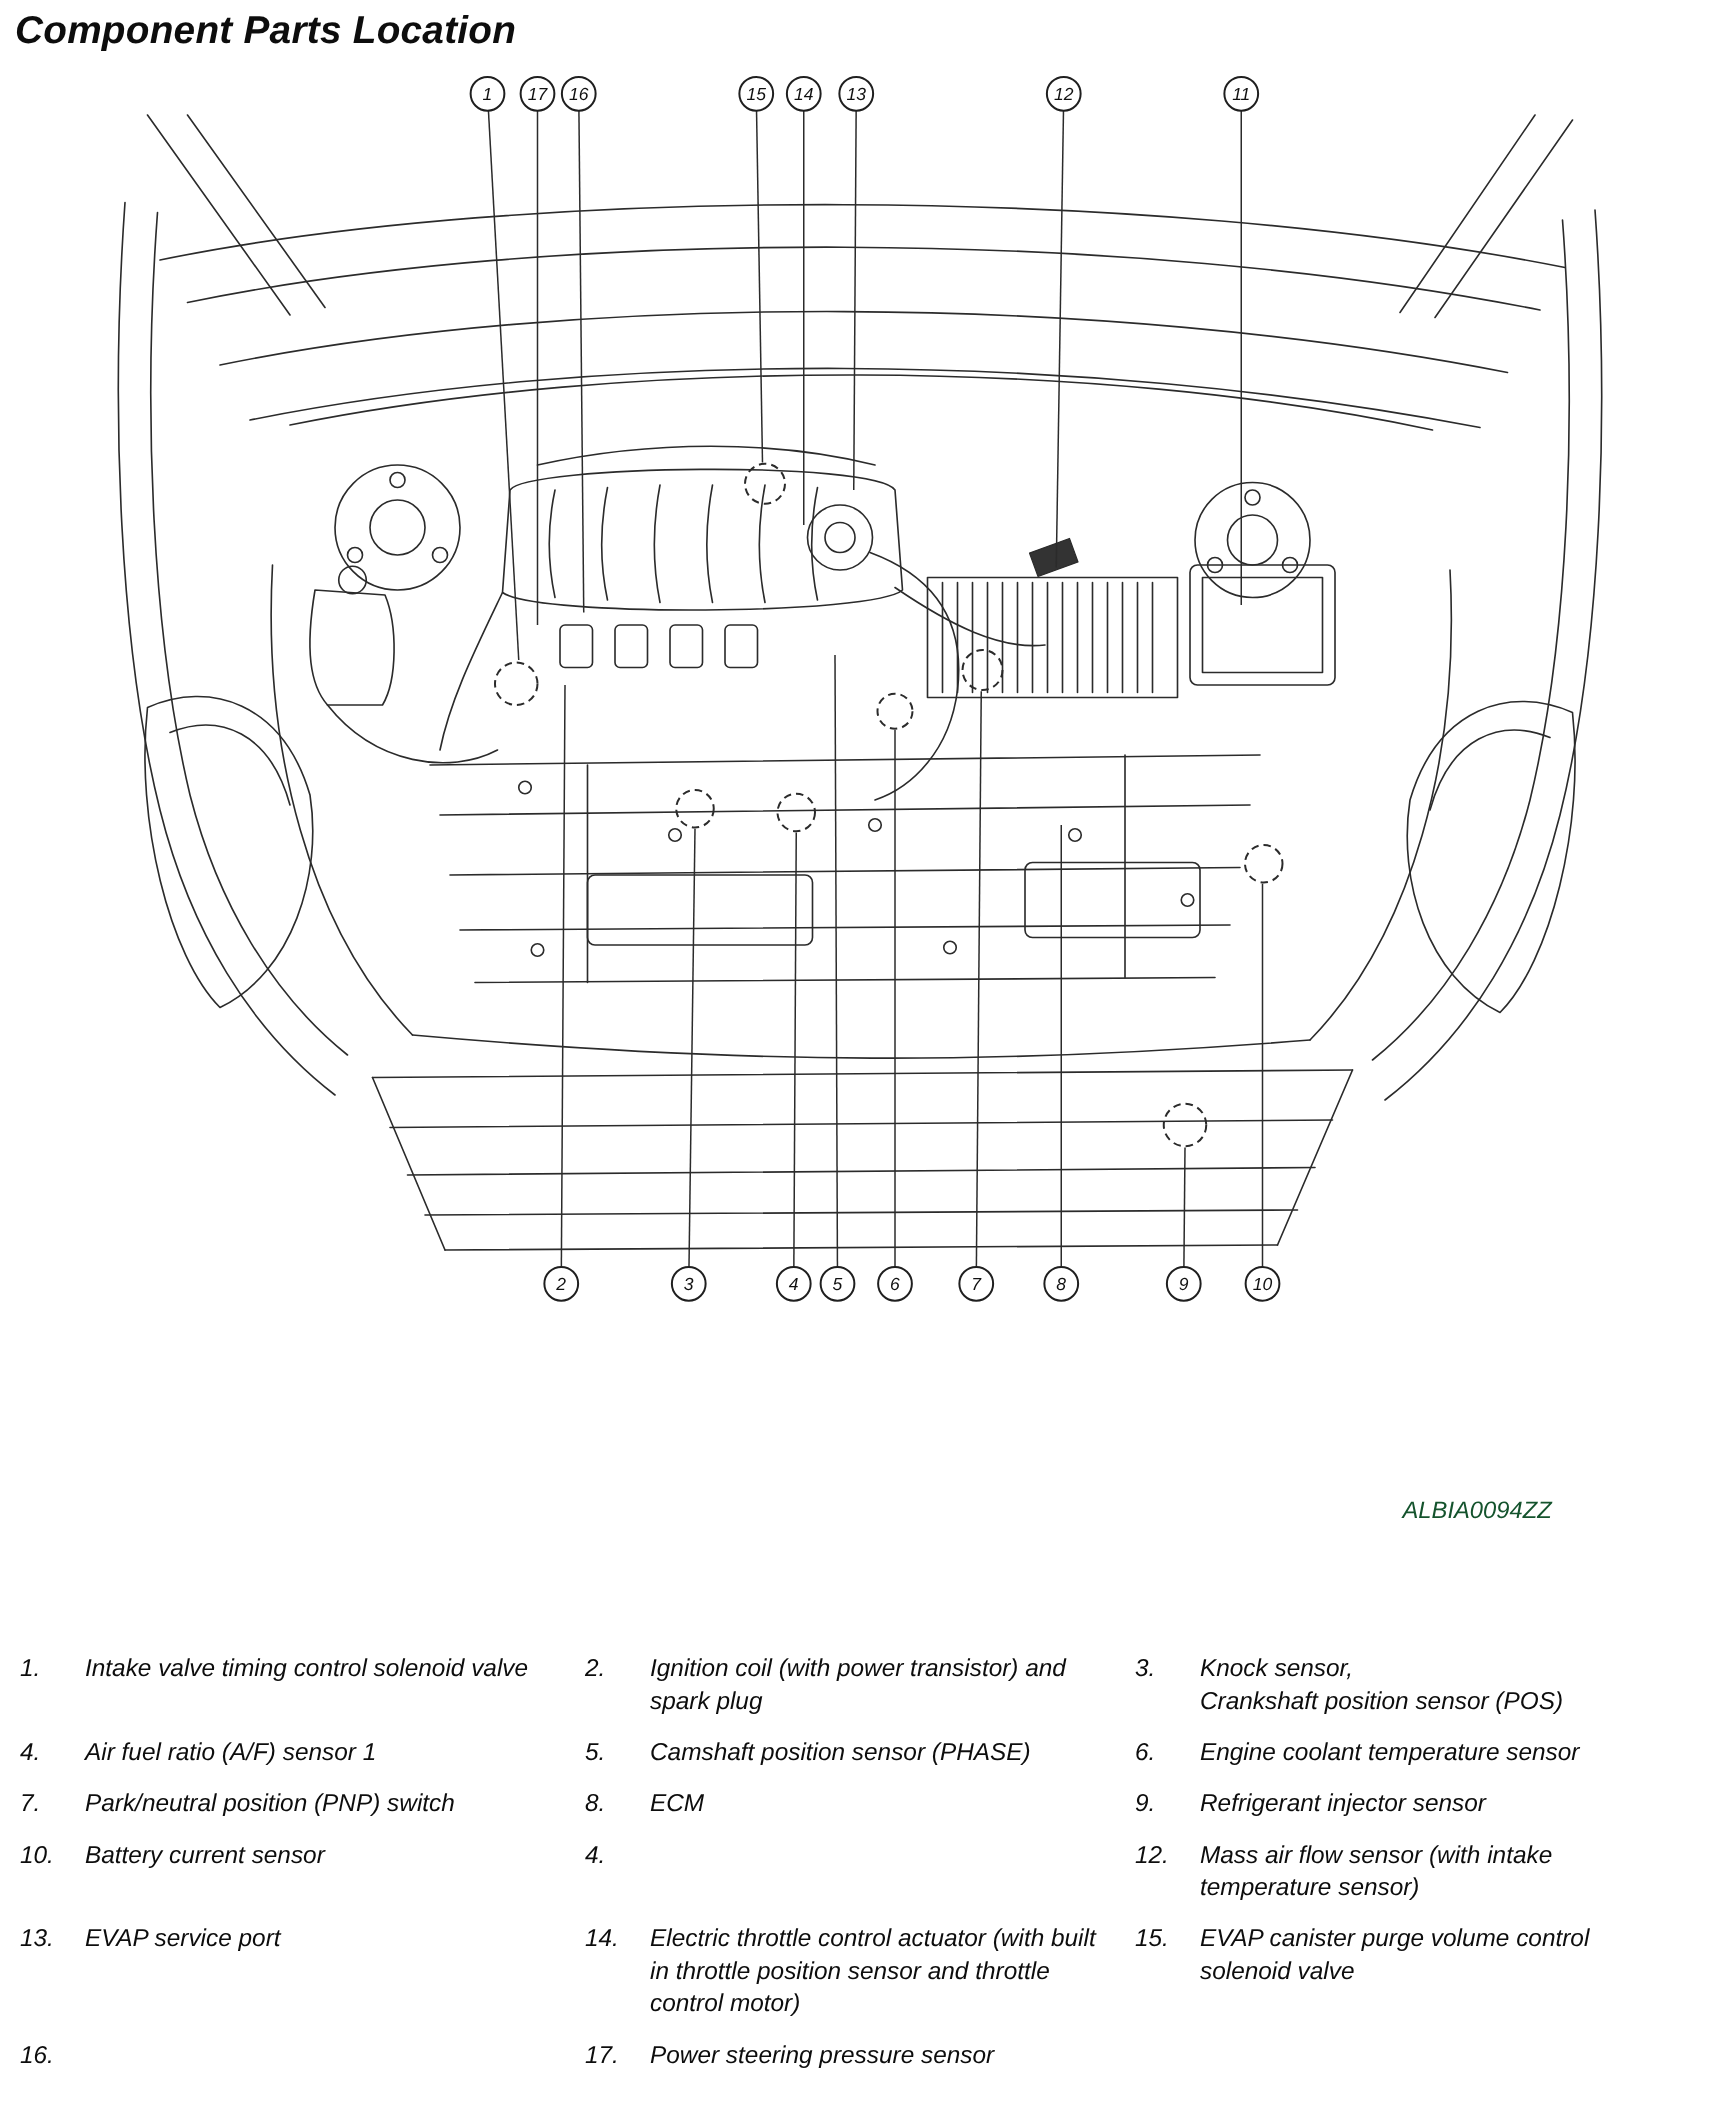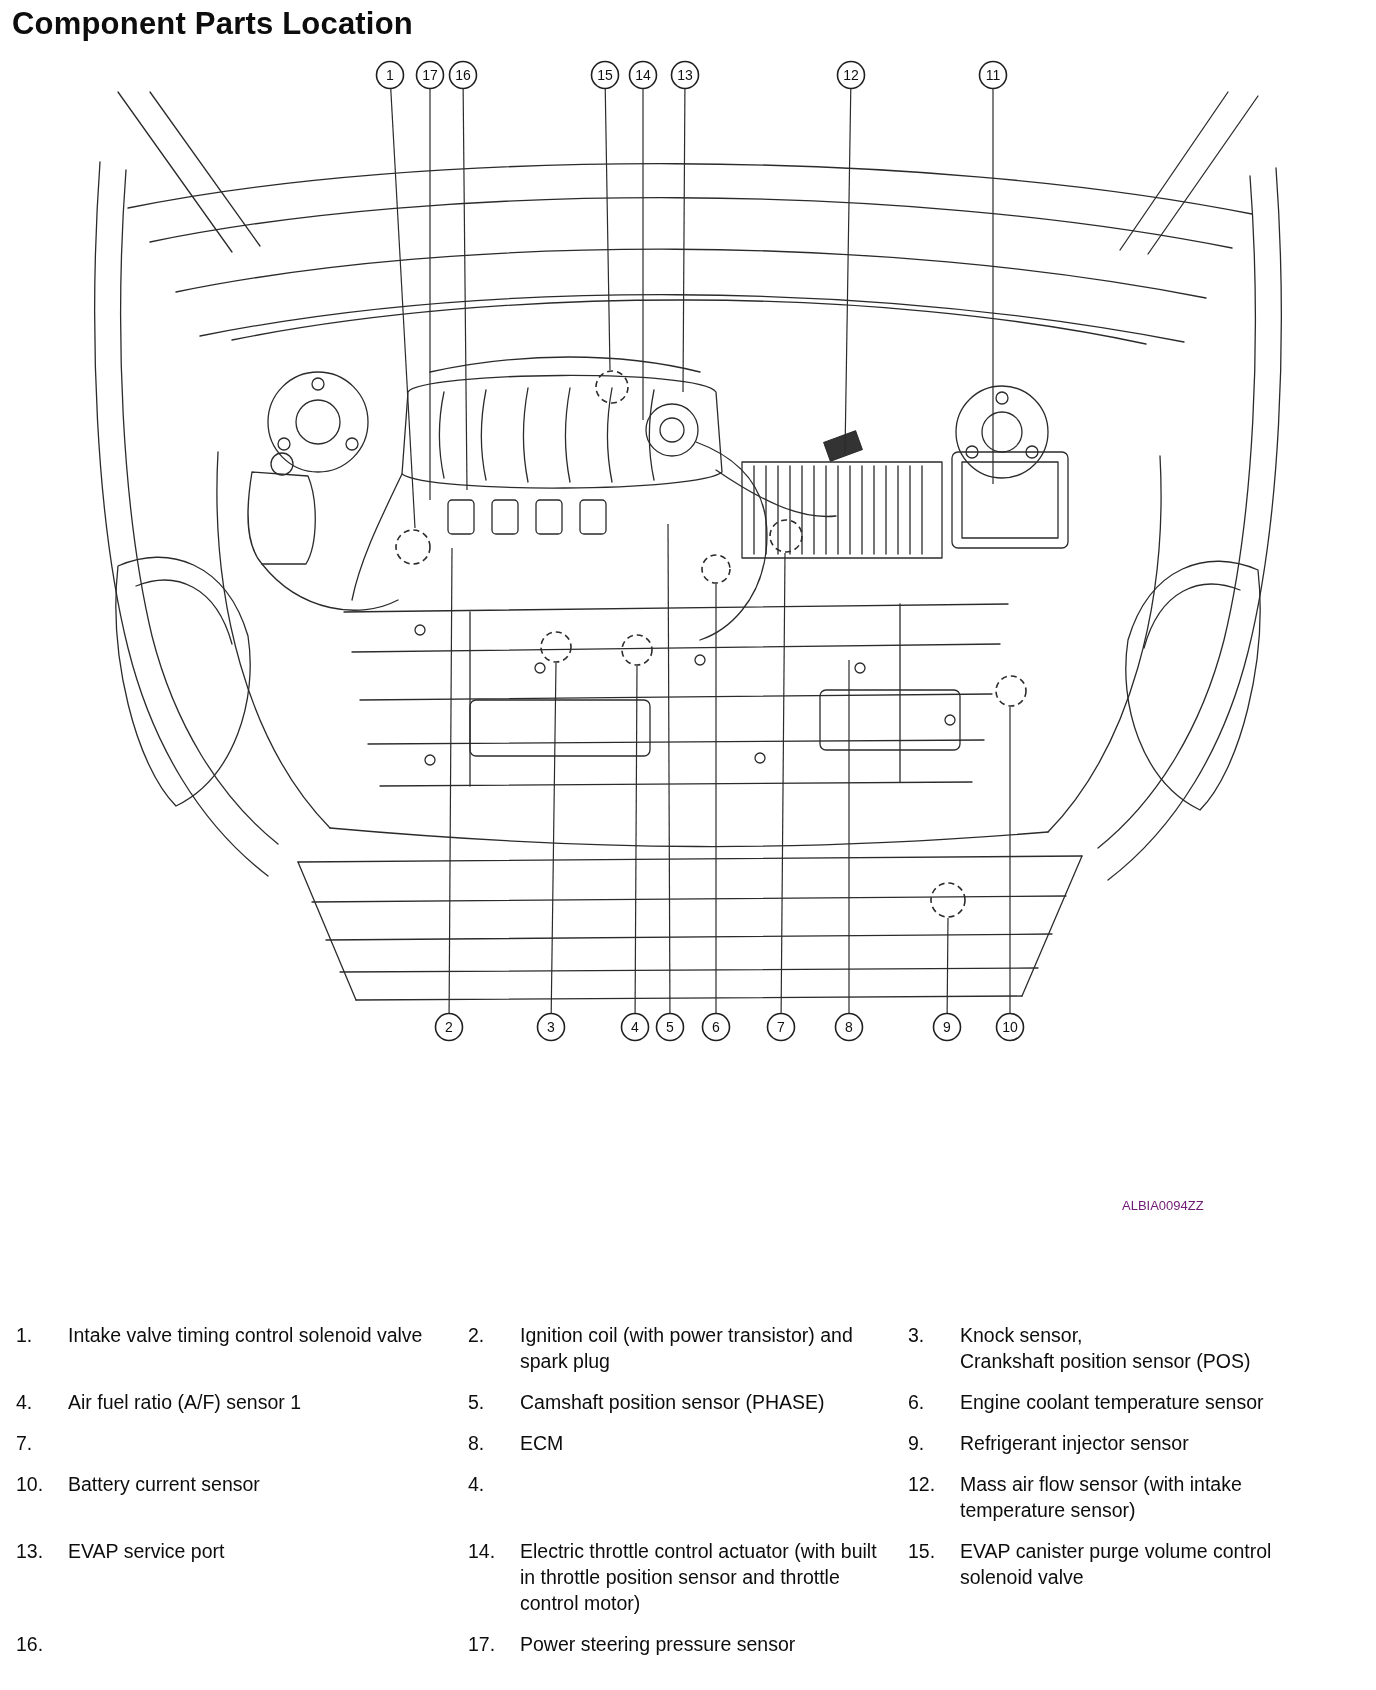--- a/index.html
+++ b/index.html
@@ -1,27 +1,27 @@
 <!DOCTYPE html>
 <html><head>
 <meta charset="utf-8">
 <style>
   html,body{margin:0;padding:0;background:#ffffff;}
   #page{position:relative;width:1376px;height:1690px;background:#ffffff;overflow:hidden;
-        font-family:"Liberation Sans",sans-serif;color:#111;}
+        font-family:"Liberation Sans",sans-serif;color:#111;font-style:italic;}
   #page-title{position:absolute;left:12px;top:6px;font-size:31px;font-weight:bold;
               color:#0d0d0d;letter-spacing:.2px;}
   #diagram-svg{position:absolute;left:0;top:0;}
   .art{stroke:#2b2b2b;stroke-width:1.3;fill:none;stroke-linecap:round;stroke-linejoin:round;}
   .art-fill{fill:#333;stroke:#2b2b2b;stroke-width:1;}
   .leader{stroke:#2b2b2b;stroke-width:1.2;}
   .marker{fill:none;stroke:#2b2b2b;stroke-width:1.6;stroke-dasharray:6 4;}
   .callout-circle{fill:#ffffff;stroke:#1f1f1f;stroke-width:1.6;}
   .callout-num{font-family:"Liberation Sans",sans-serif;font-size:14px;fill:#111;text-anchor:middle;}
-  #image-code{position:absolute;left:1122px;top:1198px;font-size:13px;color:#701a75;}
+  #image-code{position:absolute;left:1122px;top:1198px;font-size:19px;color:#14532d;}
   #legend{position:absolute;left:16px;top:1322px;width:1350px;display:grid;
           grid-template-columns:452px 440px 458px;row-gap:15px;
           font-size:19.5px;line-height:26px;color:#0d0d0d;}
   .legend-item{display:flex;align-items:flex-start;}
   .lnum{flex:none;width:52px;}
   .ltext{flex:1;padding-right:18px;white-space:pre-line;}
 </style>
 </head>
 <body>
 
@@ -214,20 +214,21 @@
       <div class="legend-item">
         <span class="lnum">5.</span>
         <span class="ltext">Camshaft position sensor (PHASE)</span>
       </div>
       <div class="legend-item">
         <span class="lnum">6.</span>
         <span class="ltext">Engine coolant temperature sensor</span>
       </div>
       <div class="legend-item">
         <span class="lnum">7.</span>
+        <span class="ltext">Park/neutral position (PNP) switch</span>
       </div>
       <div class="legend-item">
         <span class="lnum">8.</span>
         <span class="ltext">ECM</span>
       </div>
       <div class="legend-item">
         <span class="lnum">9.</span>
         <span class="ltext">Refrigerant injector sensor</span>
       </div>
       <div class="legend-item">

